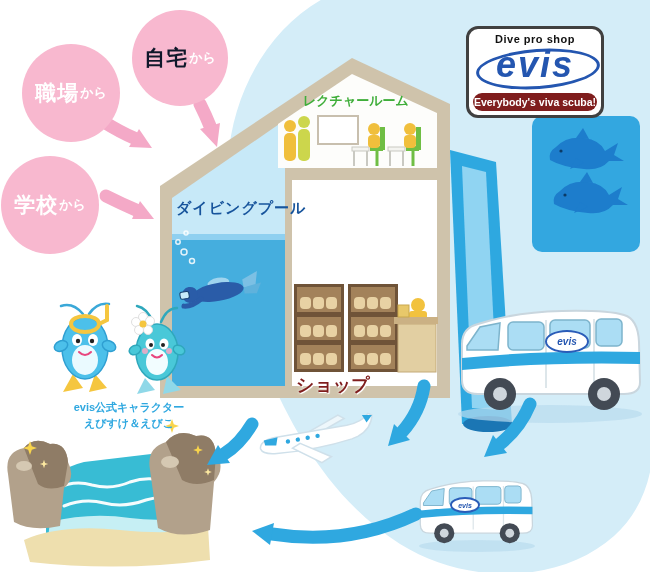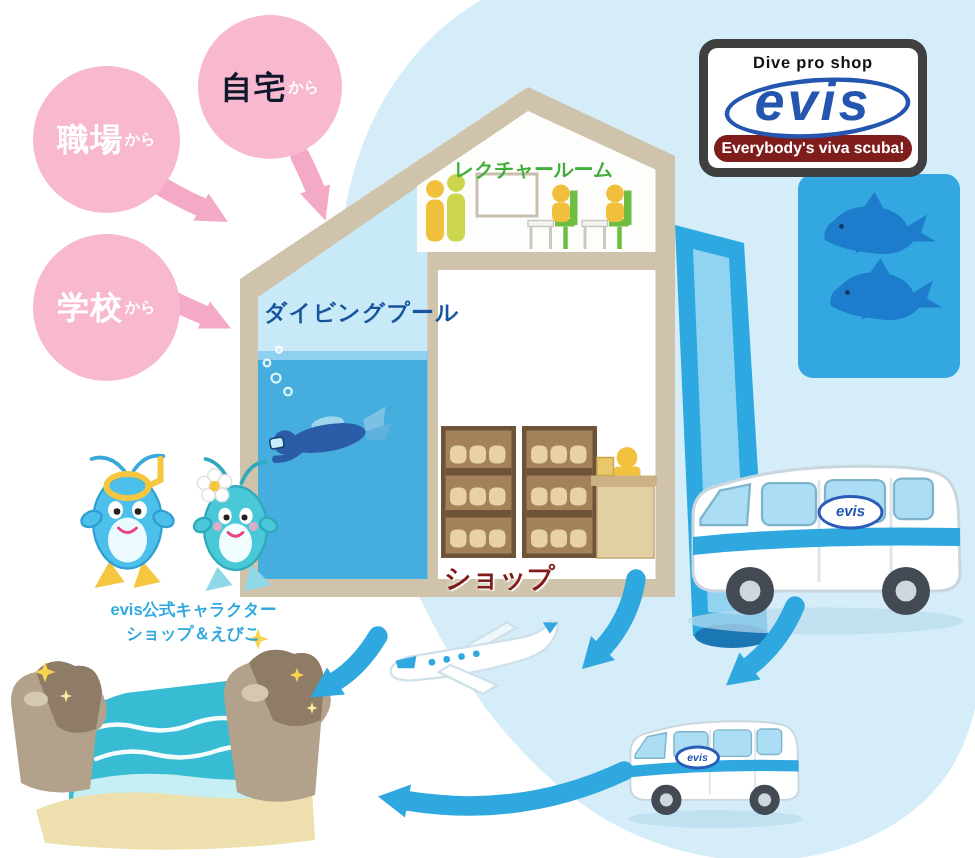--- a/index.html
+++ b/index.html
@@ -3,30 +3,30 @@
 <meta charset="utf-8">
 <style>
   html,body{margin:0;padding:0;background:#fff;}
   #stage{position:relative;width:650px;height:572px;overflow:hidden;background:#ffffff;
          font-family:"Liberation Sans","DejaVu Sans",sans-serif;}
   #art{position:absolute;left:0;top:0;}
 
   .bubble{position:absolute;border-radius:50%;background:#f8b8cf;display:flex;align-items:center;
           justify-content:center;font-weight:bold;color:#fff;}
   .b-main{font-size:21px;letter-spacing:1px;}
-  .b-suf{font-size:10px;margin-left:1px;}
+  .b-suf{font-size:13px;margin-left:1px;}
   .bubble.home .b-main{color:#0f172a;}
 
   .jp-label{position:absolute;font-weight:bold;white-space:nowrap;}
-  .lecture{color:#3fae3a;font-size:13px;margin-top:12px;}
+  .lecture{color:#3fae3a;font-size:13px;}
   .pool{color:#17549c;font-size:15px;letter-spacing:1px;text-align:center;}
   .shop{color:#7f1d1d;font-size:18px;text-shadow:0 0 3px #fff,1px 1px 0 #fff;}
 
-  .logo-box{position:absolute;left:466px;top:26px;width:152px;height:92px;background:#fff;
-            border:6px solid #404040;border-radius:12px;box-sizing:border-box;text-align:center;}
+  .logo-box{position:absolute;left:466px;top:26px;width:138px;height:92px;background:#fff;
+            border:3px solid #404040;border-radius:12px;box-sizing:border-box;text-align:center;}
   .logo-top{font-size:11px;font-weight:bold;color:#111;margin-top:4px;letter-spacing:.5px;}
   .logo-brand-wrap{position:relative;height:42px;}
   .logo-brand{font-size:36px;font-weight:bold;font-style:italic;color:#2456b0;line-height:40px;
               position:relative;z-index:2;letter-spacing:2px;}
   .logo-ring{position:absolute;left:50%;top:50%;width:118px;height:34px;margin:-17px 0 0 -59px;
              border:3px solid #2456b0;border-radius:50%;transform:rotate(-4deg);z-index:1;}
   .logo-slogan{position:absolute;left:4px;right:4px;bottom:4px;height:18px;line-height:18px;
                background:#7f1d1d;color:#fff;font-size:10.5px;font-weight:bold;border-radius:9px;}
 
   .banner-label{position:absolute;left:534px;top:222px;width:104px;text-align:center;color:#fff;
@@ -293,21 +293,21 @@
 </svg>
 
 <div class="bubble" style="left:22px;top:44px;width:98px;height:98px;">
   <span class="b-main">職場</span>
       <span class="b-suf">から</span>
 </div>
 <div class="bubble home" style="left:132px;top:10px;width:96px;height:96px;">
   <span class="b-main">自宅</span>
       <span class="b-suf">から</span>
 </div>
-<div class="bubble" style="left:22px;top:156px;width:98px;height:98px;">
+<div class="bubble" style="left:1px;top:156px;width:98px;height:98px;">
   <span class="b-main">学校</span>
       <span class="b-suf">から</span>
 </div>
 
 <div class="jp-label lecture" style="left:303px;top:92px;">レクチャールーム</div>
 <div class="jp-label pool" style="left:176px;top:199px;">ダイビングプール</div>
 <div class="jp-label shop" style="left:296px;top:373px;">ショップ</div>
 
 <div class="logo-box">
   <div class="logo-top">Dive pro shop</div>
@@ -317,17 +317,17 @@
   </div>
   <div class="logo-slogan">Everybody's viva scuba!</div>
 </div>
 
 
 <div class="vanlogo" style="left:545px;top:330px;width:40px;height:19px;font-size:10px;">evis</div>
 <div class="vanlogo" style="left:450px;top:497px;width:26px;height:12px;font-size:7px;">evis</div>
 
 <div class="caption">
   <div>evis公式キャラクター</div>
-  <div>ショップ＆えびこ</div>
+  <div>えびすけ＆えびこ</div>
 </div>
 
 
 </div>
 
 </body></html>

